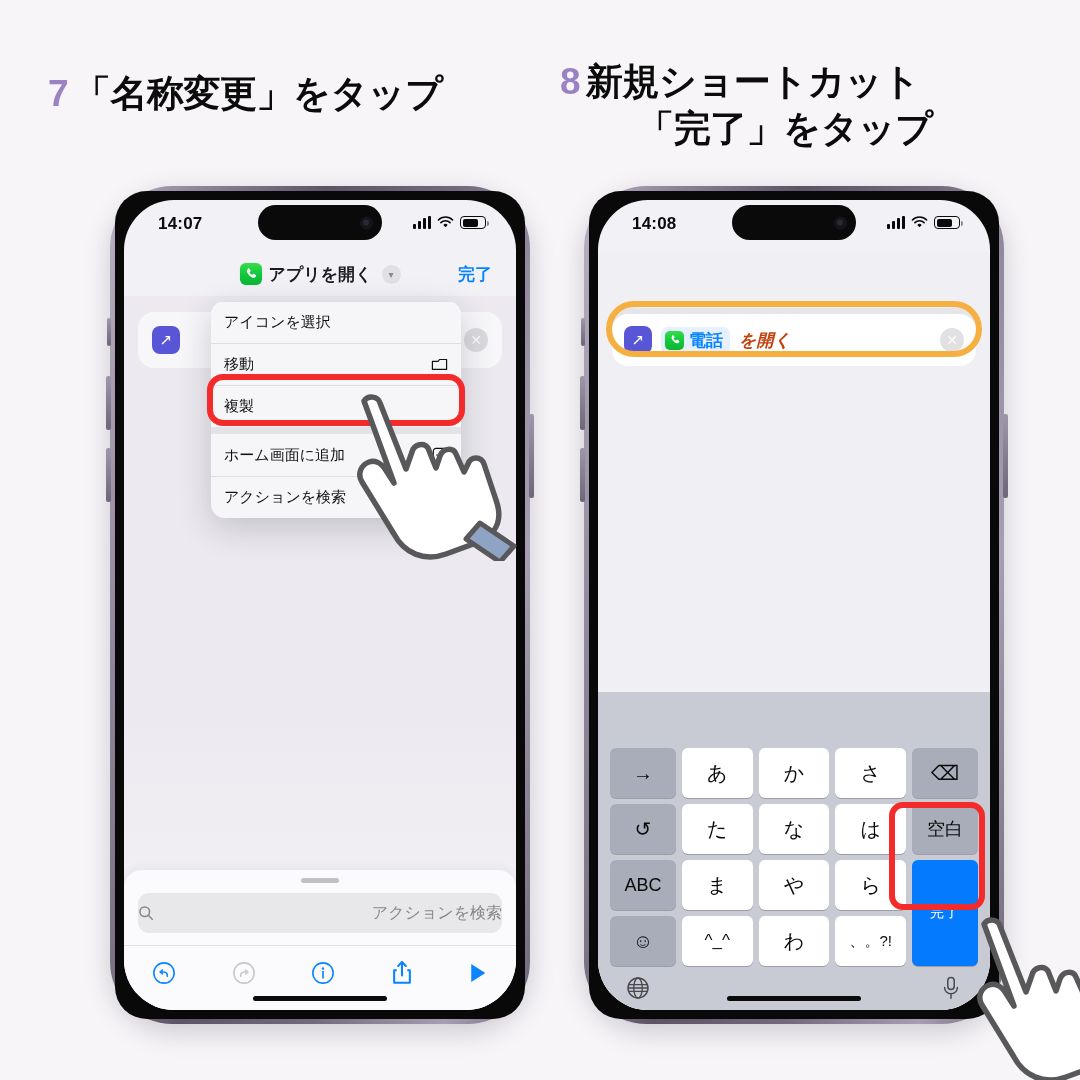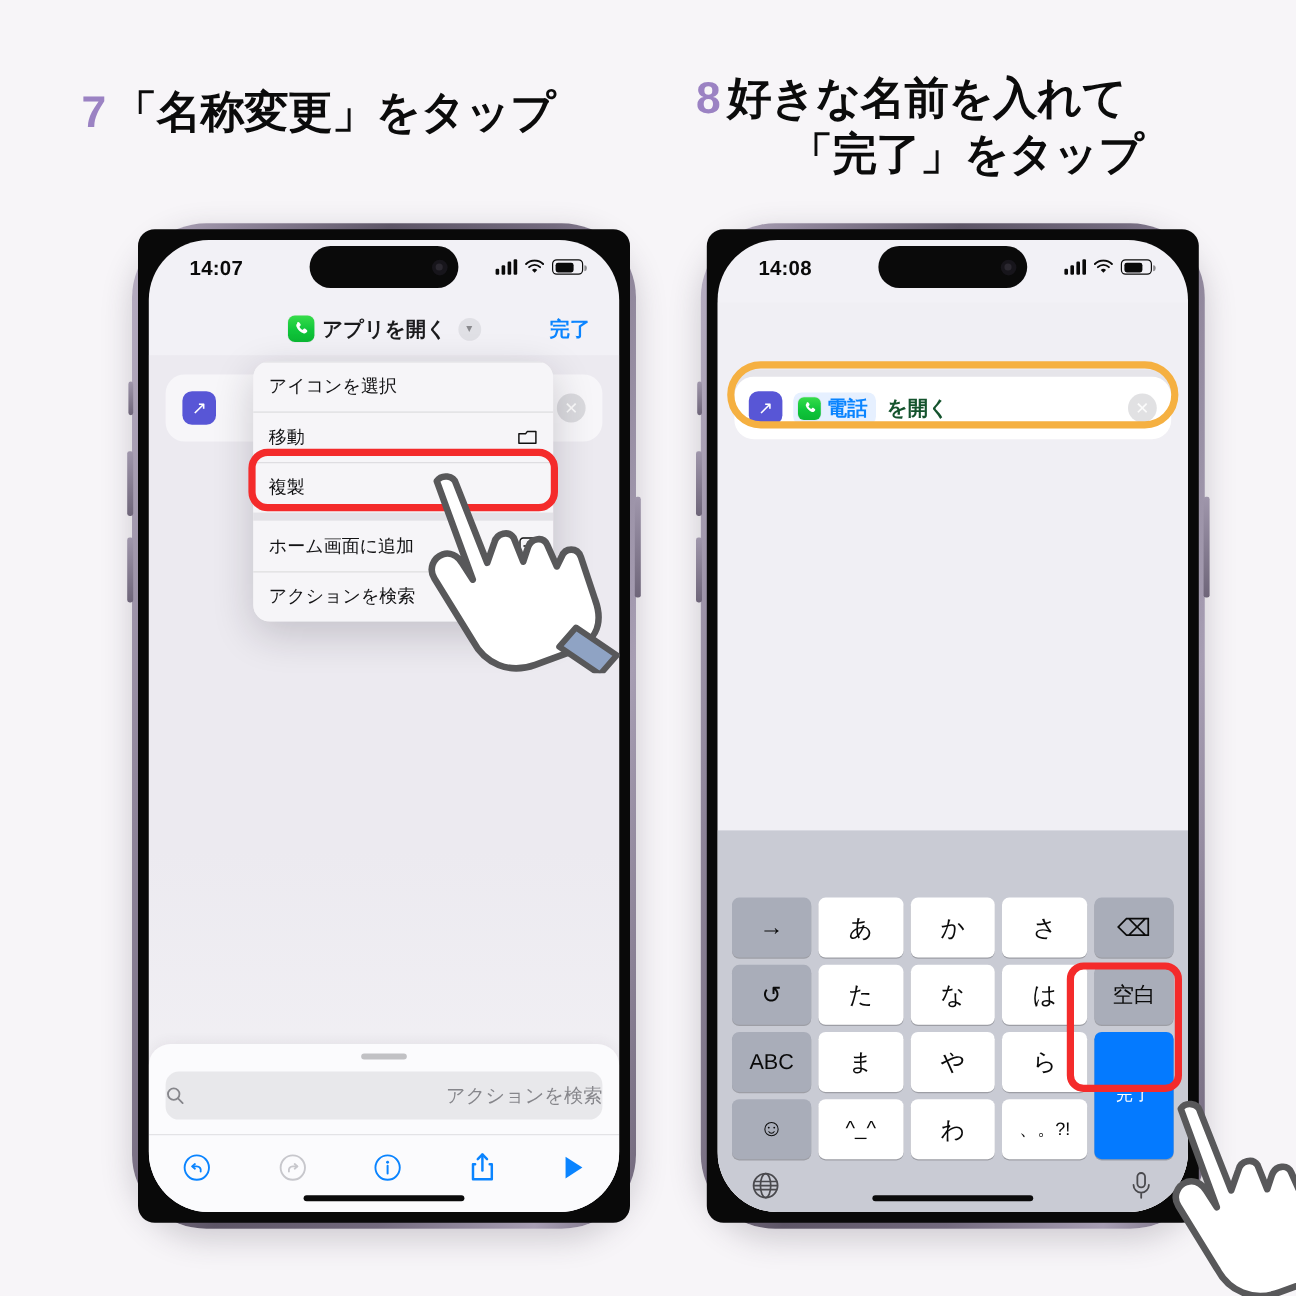--- a/index.html
+++ b/index.html
@@ -13,21 +13,20 @@
     position: relative;
   }
 
   
   .heading {
     position: absolute;
     font-weight: bold;
     color: #0b0b0b;
     line-height: 1.28;
     letter-spacing: -0.5px;
-    margin-left: 20px;
   }
   .heading .step-num {
     color: #9b82c3;
     font-weight: bold;
     margin-right: 6px;
   }
   #heading-left  { left: 48px;  top: 70px;  font-size: 37px; white-space: nowrap; }
   #heading-right { left: 560px; top: 58px;  font-size: 37px; width: 470px; text-align: left; }
   #heading-right .line2 { display: block; text-align: center; padding-right: 20px; }
 
@@ -40,21 +39,21 @@
     background: linear-gradient(100deg, #b9b0c4 0%, #8e8499 16%, #5d5566 38%, #736a7e 62%, #a79eb3 85%, #6f6679 100%);
     padding: 5px;
     box-shadow: 0 8px 26px rgba(60,50,70,0.22);
   }
   #phone-left  { left: 110px; top: 186px; }
   #phone-right { left: 584px; top: 186px; }
 
   .phone-bezel {
     width: 100%;
     height: 100%;
-    border-radius: 14px;
+    border-radius: 32px;
     background: #090909;
     padding: 9px;
   }
   .screen {
     width: 100%;
     height: 100%;
     border-radius: 50px;
     overflow: hidden;
     position: relative;
     background: #f2f1f6;
@@ -214,21 +213,21 @@
     display: inline-flex;
     align-items: center;
     gap: 5px;
     background: #e6f0ff;
     border-radius: 7px;
     padding: 2px 7px 2px 4px;
     color: #0a84ff;
     font-weight: bold;
     font-size: 17px;
   }
-  .row-text { font-size: 17px; color: #14532d; font-weight: bold; }
+  .row-text { font-size: 17px; color: #c2410c; font-weight: bold; font-style: italic; }
   .close-x {
     margin-left: auto;
     width: 24px; height: 24px;
     border-radius: 50%;
     background: rgba(120,120,128,0.22);
     color: #fbfbfb;
     display: flex; align-items: center; justify-content: center;
     font-size: 14px;
     flex: none;
   }
@@ -436,21 +435,21 @@
   #hand-right { left: 952px; top: 912px; width: 190px; height: 170px; }
 </style>
 </head>
 <body>
 
 <div class="heading" id="heading-left">
   <span class="step-num">7</span><span>「名称変更」をタップ</span>
 </div>
 
 <div class="heading" id="heading-right">
-  <span class="step-num">8</span><span>好きな名前を入れて</span>
+  <span class="step-num">8</span><span>新規ショートカット</span>
   <span class="line2">「完了」をタップ</span>
 </div>
 
 <div class="phone" id="phone-left">
   <div class="btn-side b-silent"></div>
   <div class="btn-side b-volup"></div>
   <div class="btn-side b-voldn"></div>
   <div class="btn-side b-power"></div>
 
   <div class="phone-bezel">

